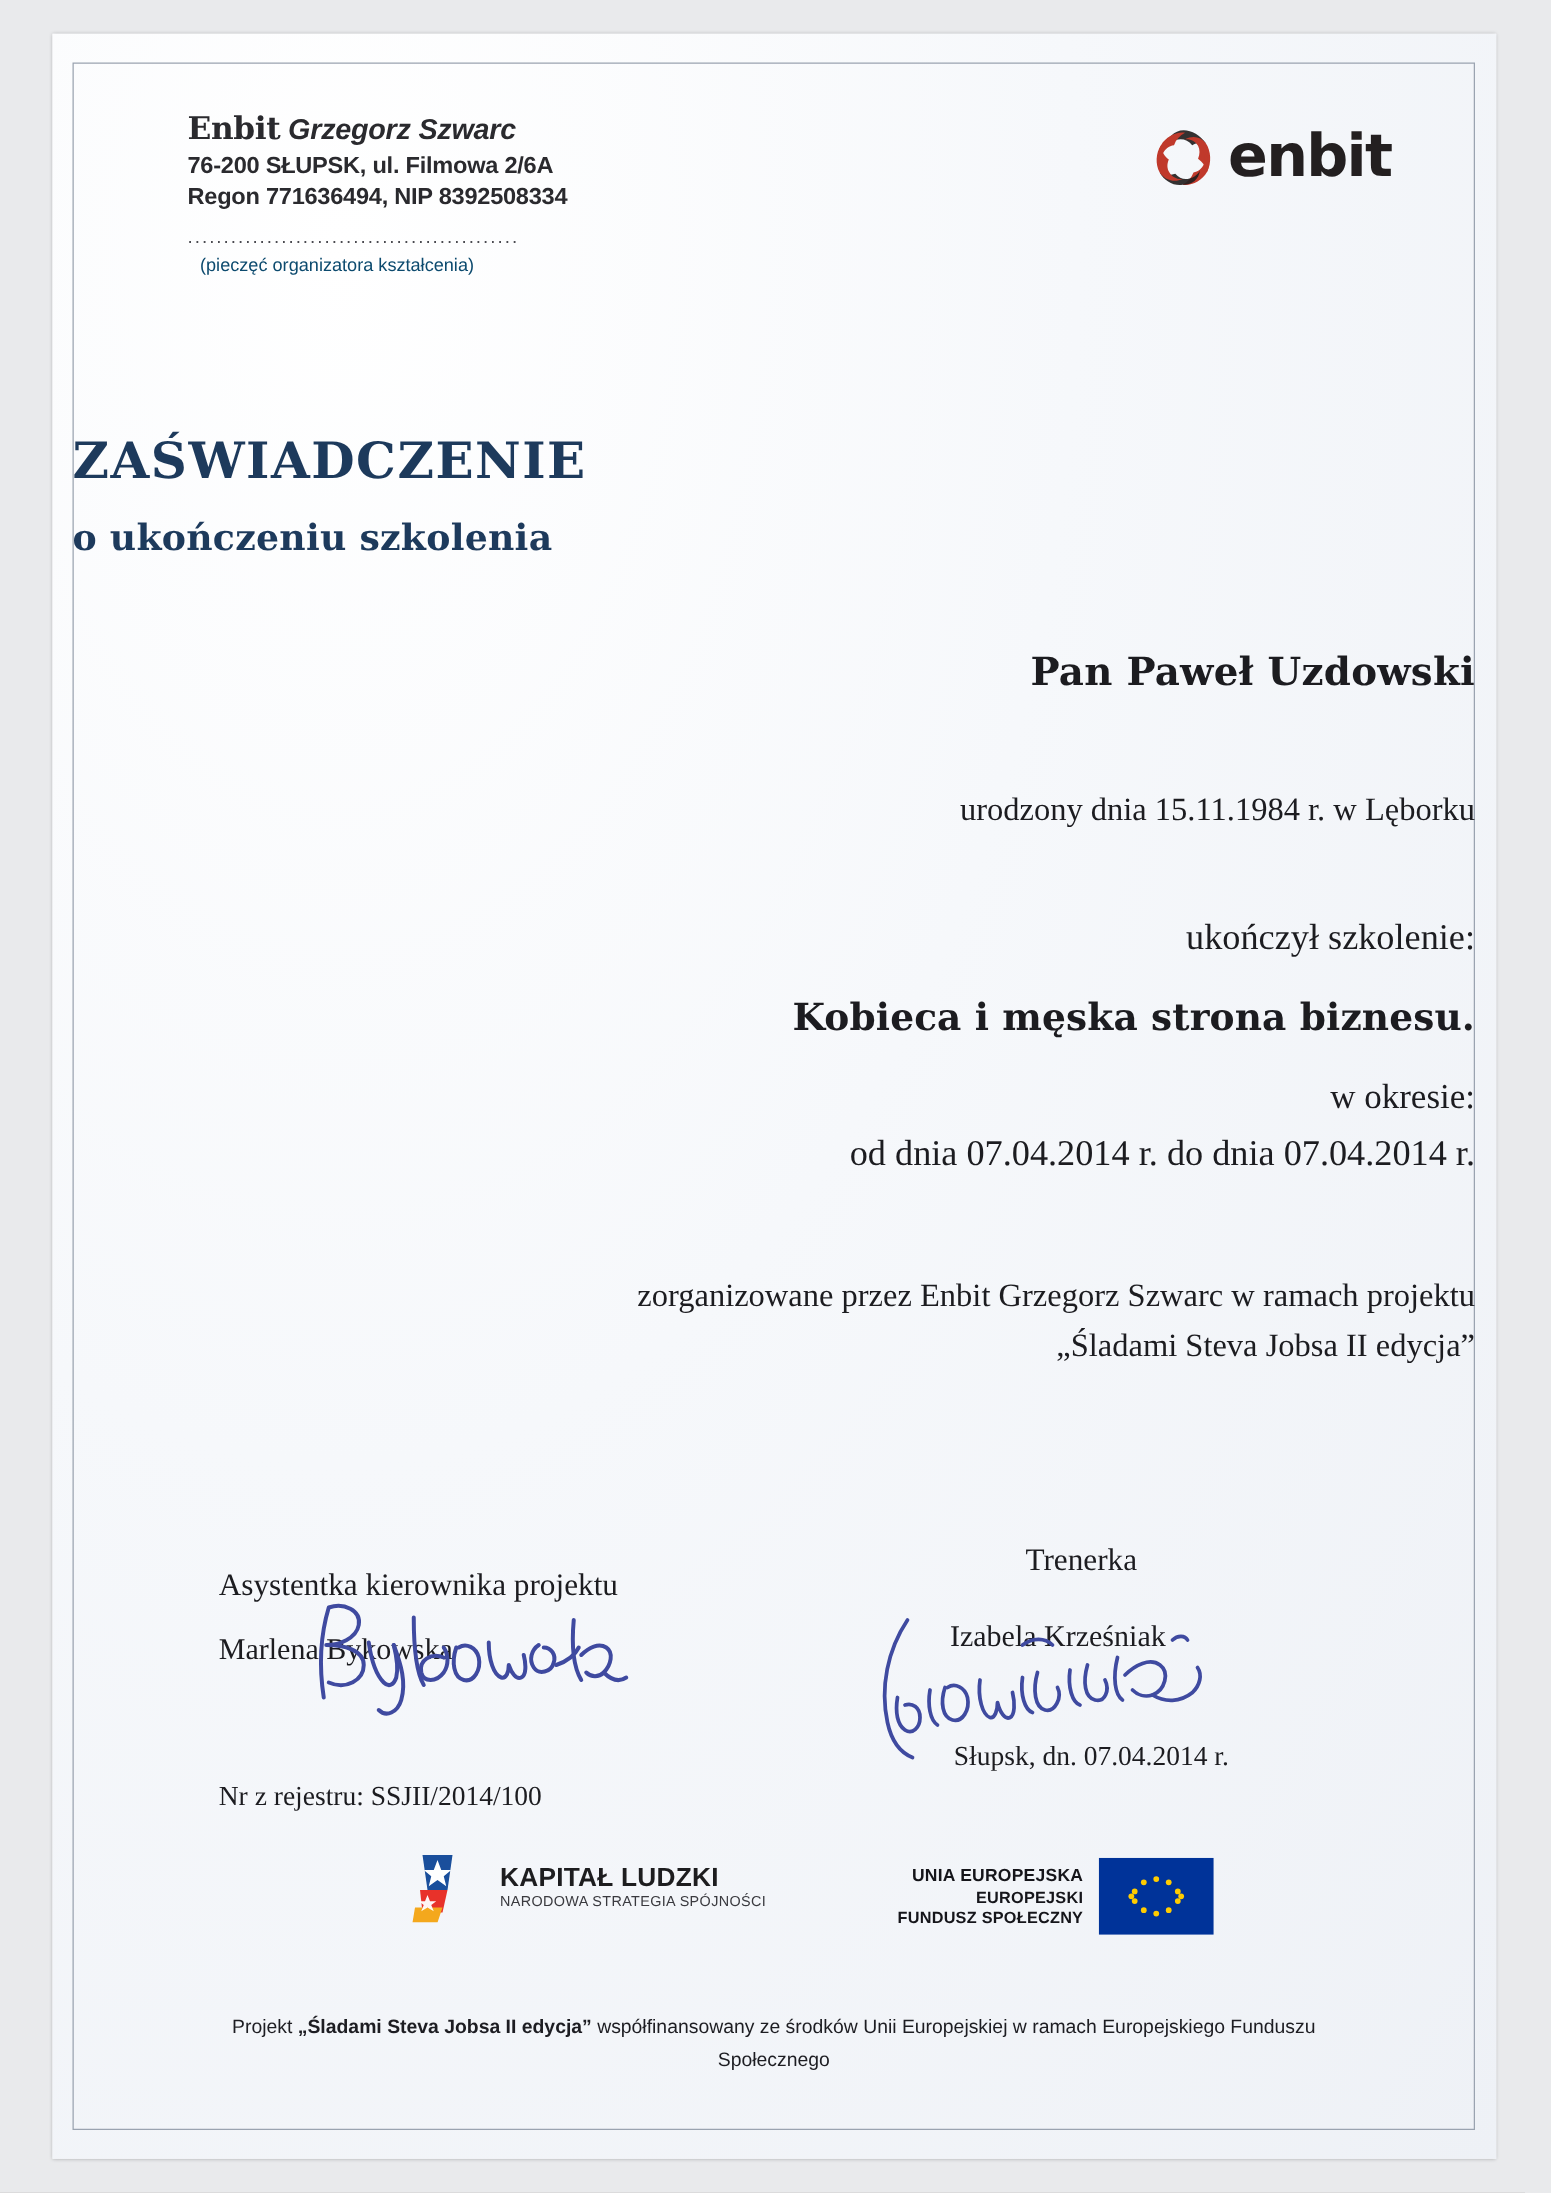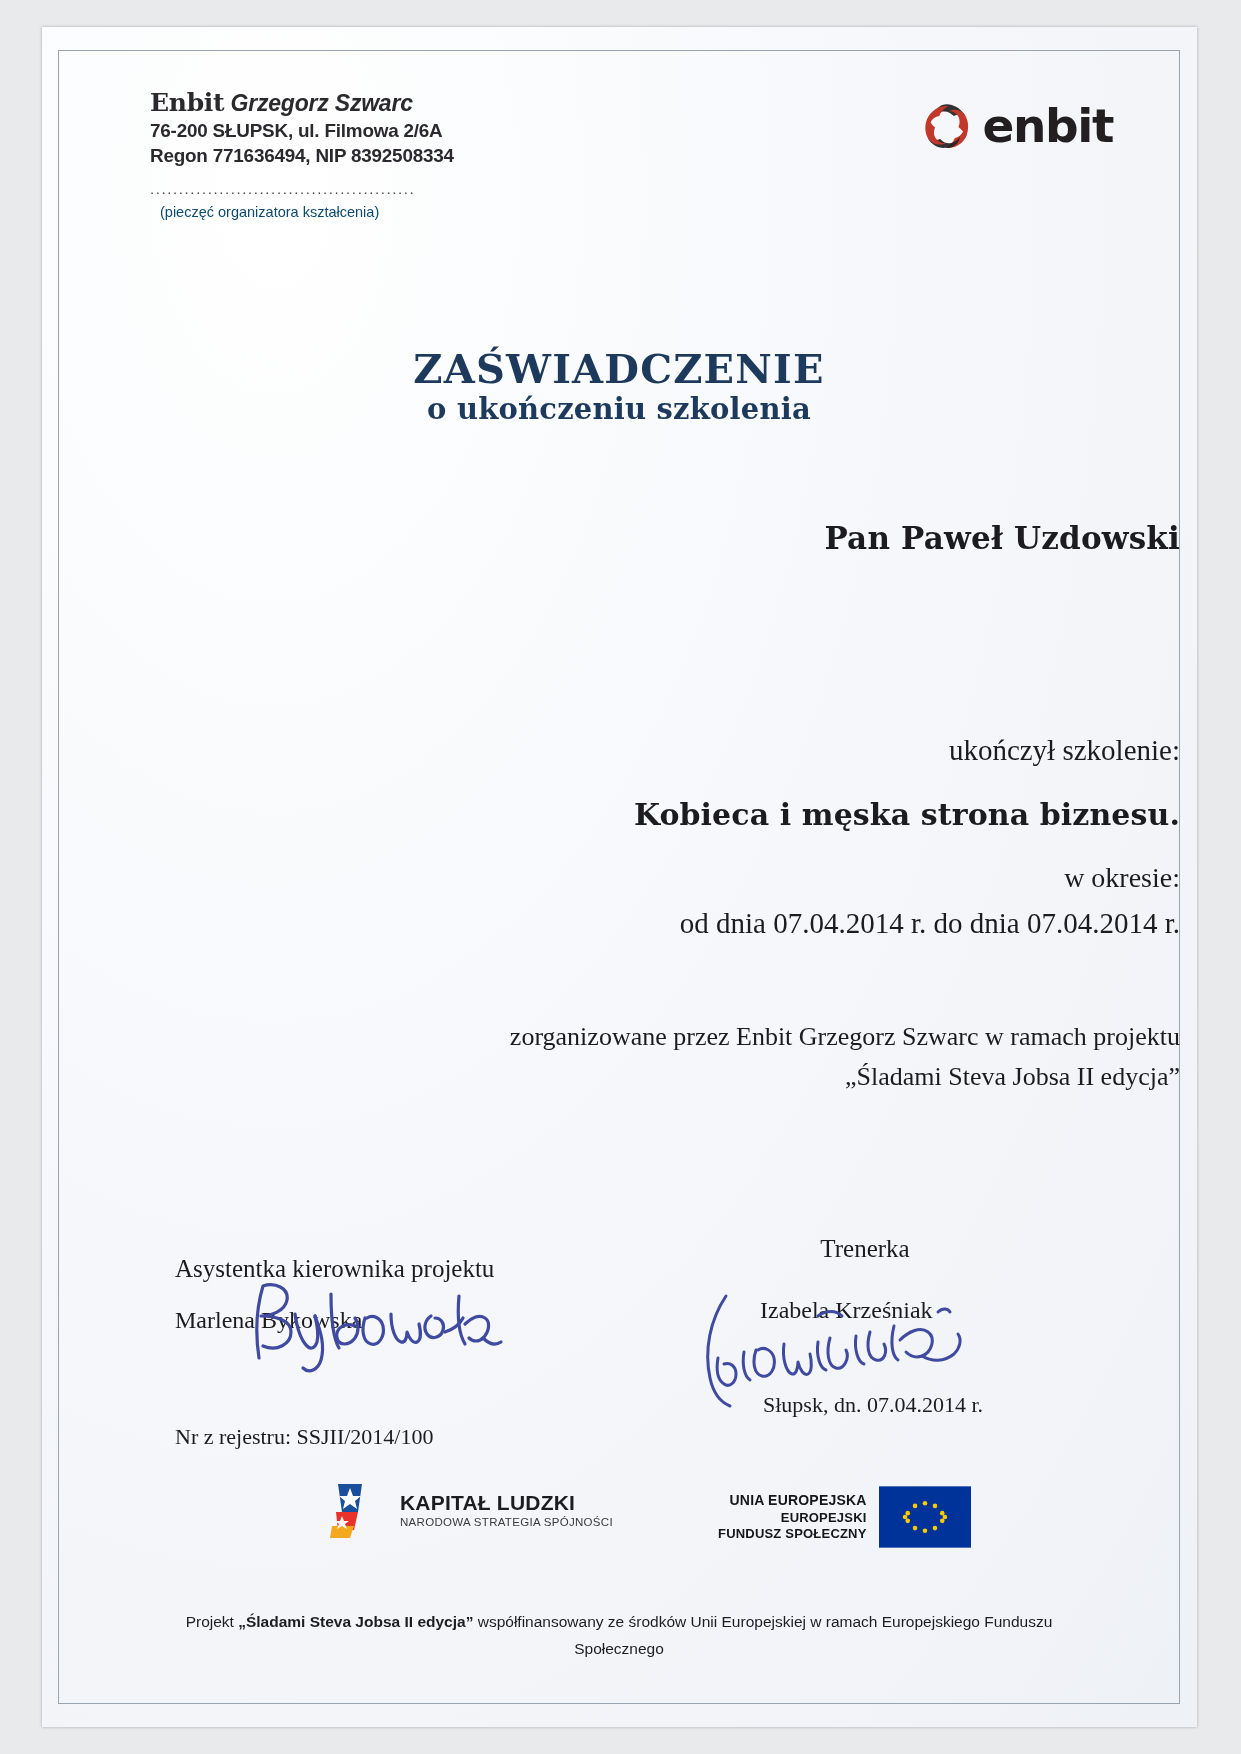--- a/index.html
+++ b/index.html
@@ -113,33 +113,33 @@
     line-height: 1;
     transform: translateY(-1px);
   }
 
   
   .title-block {
     position: absolute;
     left: 58px;
     top: 345px;
     width: 1122px;
-    text-align: center;
     color: #1d3a5c;
   }
   .title-main {
     font-family: "DejaVu Serif", serif;
     font-weight: bold;
     font-size: 40px;
     letter-spacing: 1.2px;
   }
   .title-sub {
     font-family: "DejaVu Serif", serif;
     font-weight: bold;
     font-size: 29px;
+    margin-top: 21px;
     letter-spacing: .2px;
   }
 
   
   .body-block {
     position: absolute;
     left: 58px;
     width: 1122px;
     text-align: right;
     color: #1c1c20;
@@ -325,20 +325,21 @@
     </span>
     <span class="logo-word">enbit</span>
   </div>
 
   <div class="title-block">
     <div class="title-main">ZAŚWIADCZENIE</div>
     <div class="title-sub">o ukończeniu szkolenia</div>
   </div>
 
   <div class="body-block recipient">Pan Paweł Uzdowski</div>
+  <div class="body-block birth">urodzony dnia 15.11.1984 r. w Lęborku</div>
   <div class="body-block course">Kobieca i męska strona biznesu.</div>
   <div class="body-block completed">ukończył szkolenie:</div>
   <div class="body-block period-label">w okresie:</div>
   <div class="body-block period-value">od dnia 07.04.2014 r. do dnia 07.04.2014 r.</div>
   <div class="body-block org-line1">zorganizowane przez Enbit Grzegorz Szwarc w ramach projektu</div>
   <div class="body-block org-line2">„Śladami Steva Jobsa II edycja”</div>
 
   <div class="sig sig-left">
     <div class="sig-role">Asystentka kierownika projektu</div>
     <div class="sig-name">Marlena Bykowska</div>

